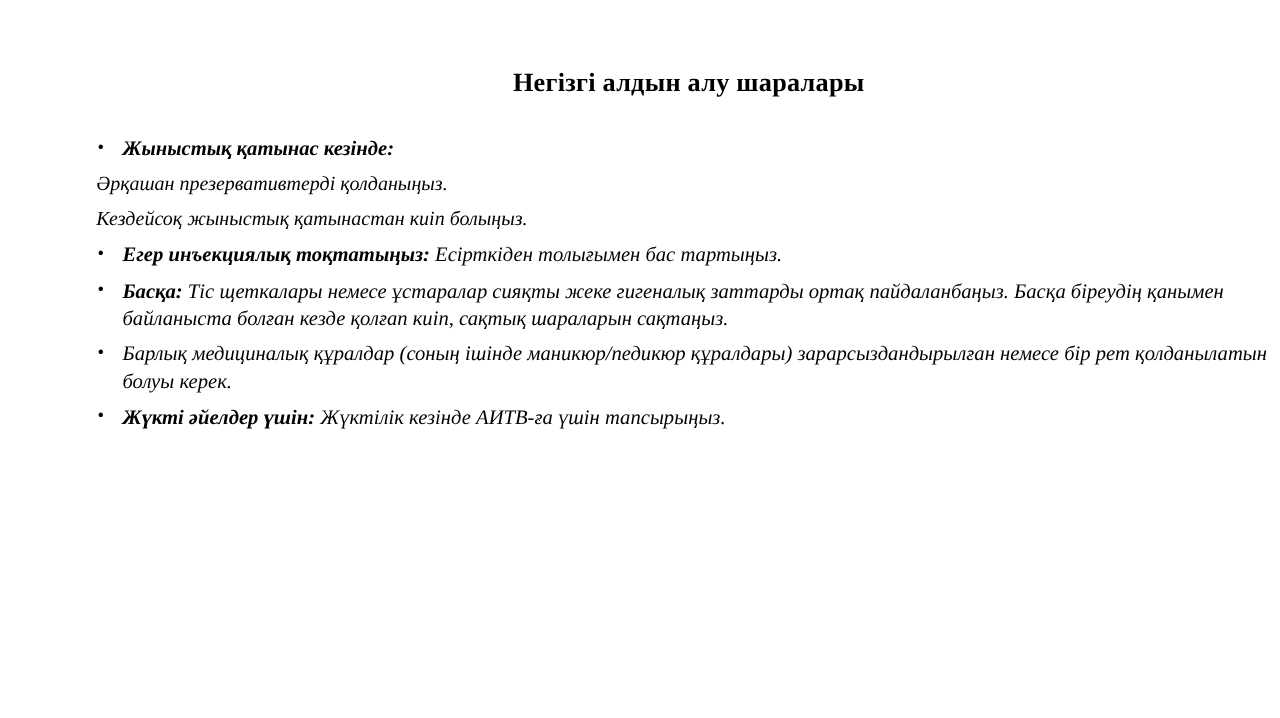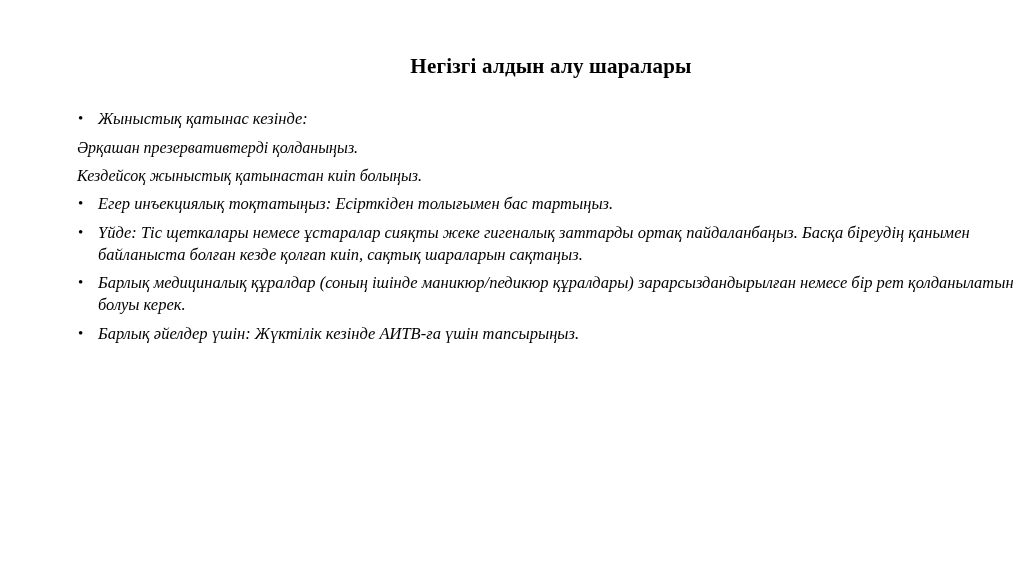--- a/index.html
+++ b/index.html
@@ -57,21 +57,21 @@
   }
   .bullet .dot {
     position: absolute;
     left: 9px;
     top: 0;
     font-style: normal;
     font-size: 15px;
     line-height: 1.42;
   }
   .lead {
-    font-weight: normal;
+    font-weight: bold;
     font-style: italic;
   }
   .rest {
     font-weight: normal;
   }
   .sp-2 { margin-bottom: 7px; }
   .sp-3 { margin-bottom: 8px; }
 </style>
 </head>
 <body>
@@ -92,28 +92,28 @@
     <div class="para sp-2">Кездейсоқ жыныстық қатынастан киіп болыңыз.</div>
 
 
     <div class="bullet sp-2">
       <span class="dot">•</span>
       <span class="lead">Егер инъекциялық тоқтатыңыз:</span><span class="rest"> Есірткіден толығымен бас тартыңыз.</span>
     </div>
 
     <div class="bullet sp-2">
       <span class="dot">•</span>
-      <span class="lead">Үйде:</span><span class="rest"> Тіс щеткалары немесе ұстаралар сияқты жеке гигеналық заттарды ортақ пайдаланбаңыз. Басқа біреудің қанымен байланыста болған кезде қолғап киіп, сақтық шараларын сақтаңыз.</span>
+      <span class="lead">Басқа:</span><span class="rest"> Тіс щеткалары немесе ұстаралар сияқты жеке гигеналық заттарды ортақ пайдаланбаңыз. Басқа біреудің қанымен байланыста болған кезде қолғап киіп, сақтық шараларын сақтаңыз.</span>
     </div>
 
     <div class="bullet sp-2">
       <span class="dot">•</span>
       <span class="lead"></span><span class="rest">Барлық медициналық құралдар (соның ішінде маникюр/педикюр құралдары) зарарсыздандырылған немесе бір рет қолданылатын болуы керек.</span>
     </div>
 
     <div class="bullet sp-2">
       <span class="dot">•</span>
-      <span class="lead">Барлық әйелдер үшін:</span><span class="rest"> Жүктілік кезінде АИТВ-ға үшін тапсырыңыз.</span>
+      <span class="lead">Жүкті әйелдер үшін:</span><span class="rest"> Жүктілік кезінде АИТВ-ға үшін тапсырыңыз.</span>
     </div>
 
 
   </div>
 </div>
 
 </body></html>

